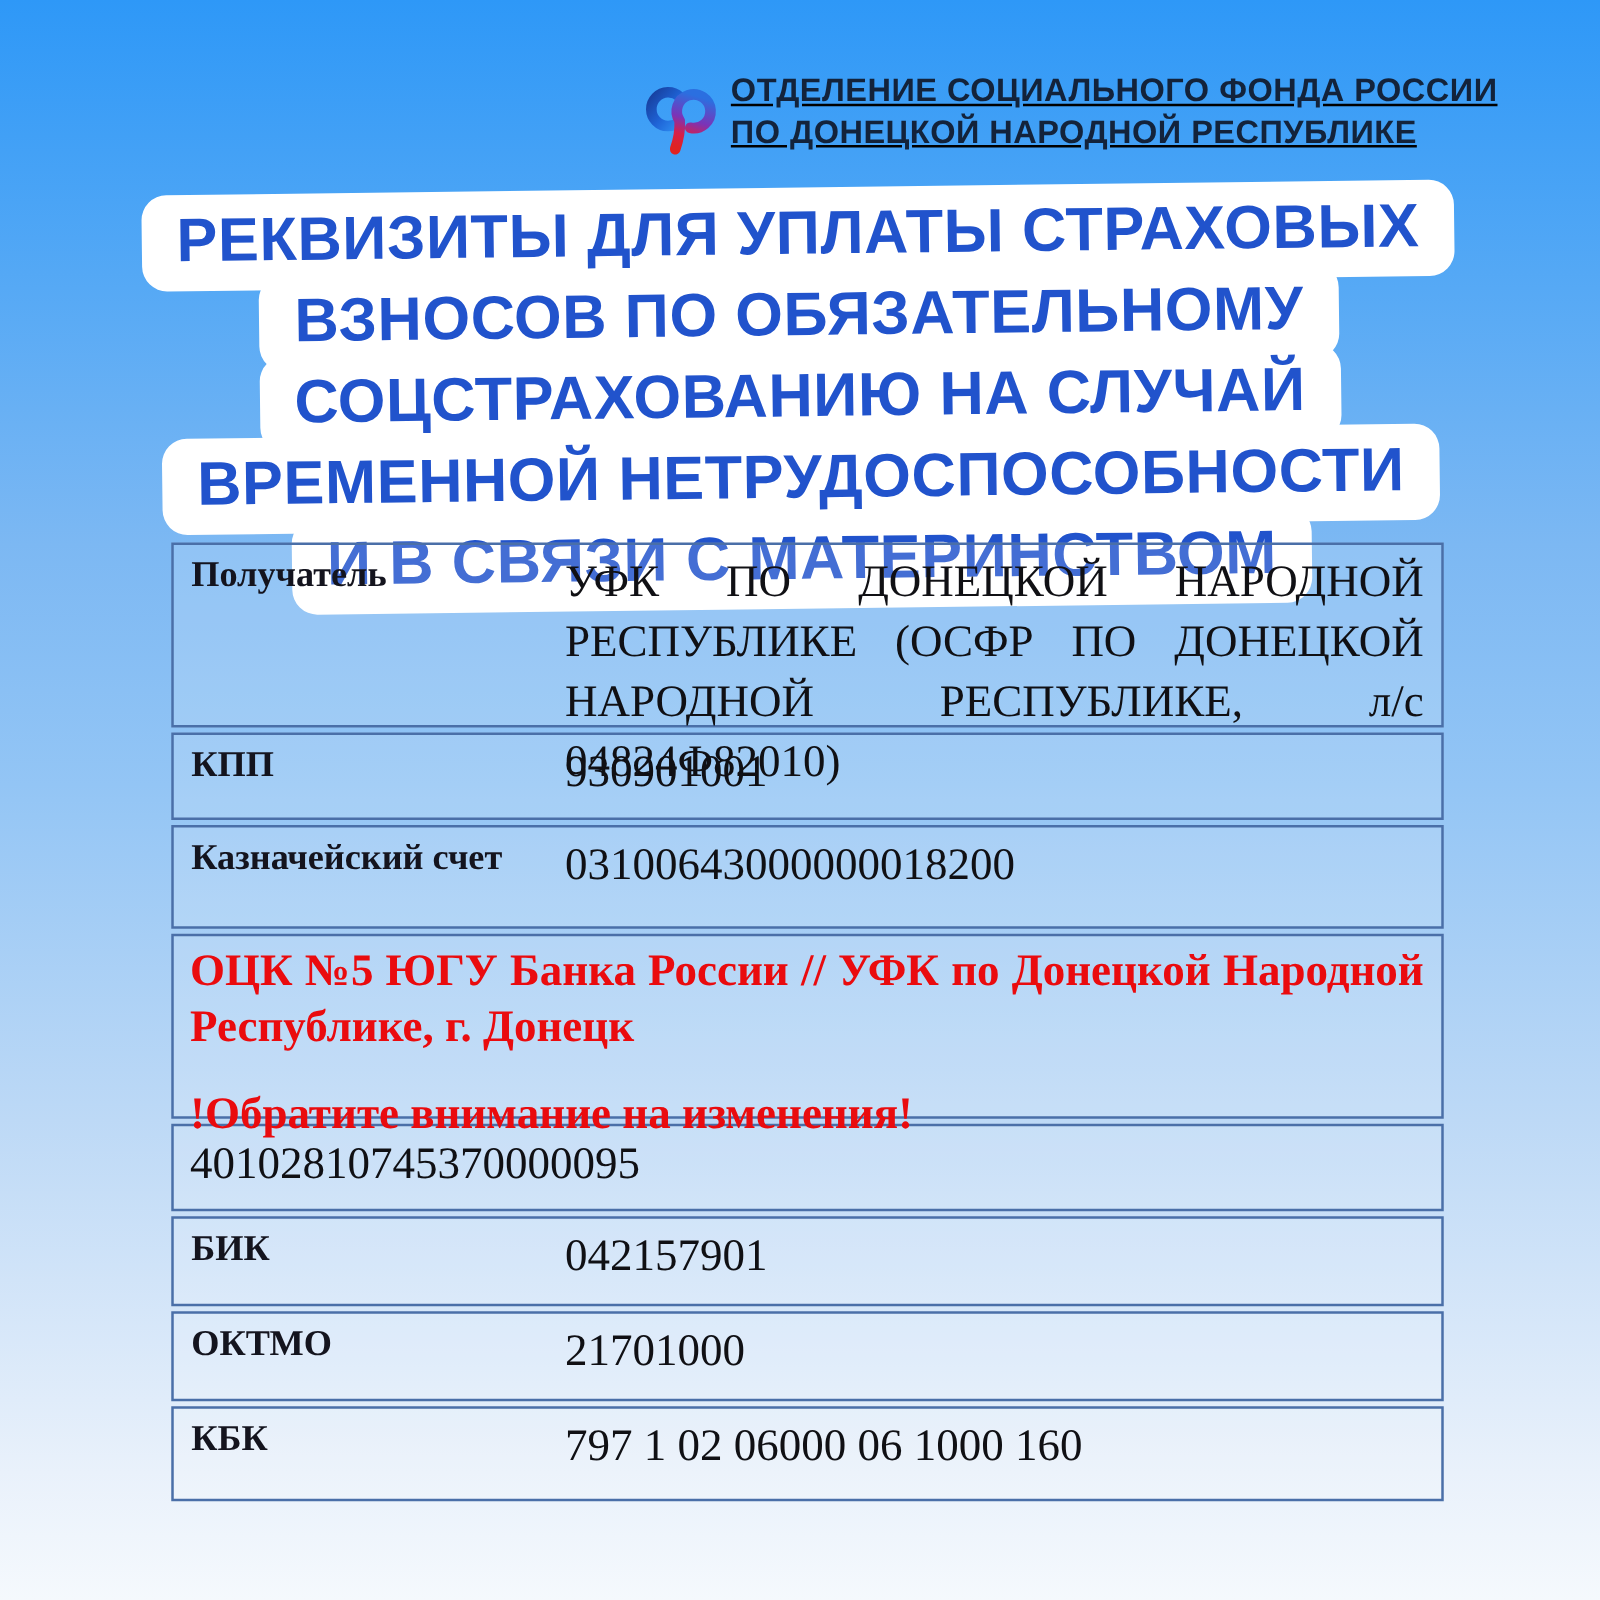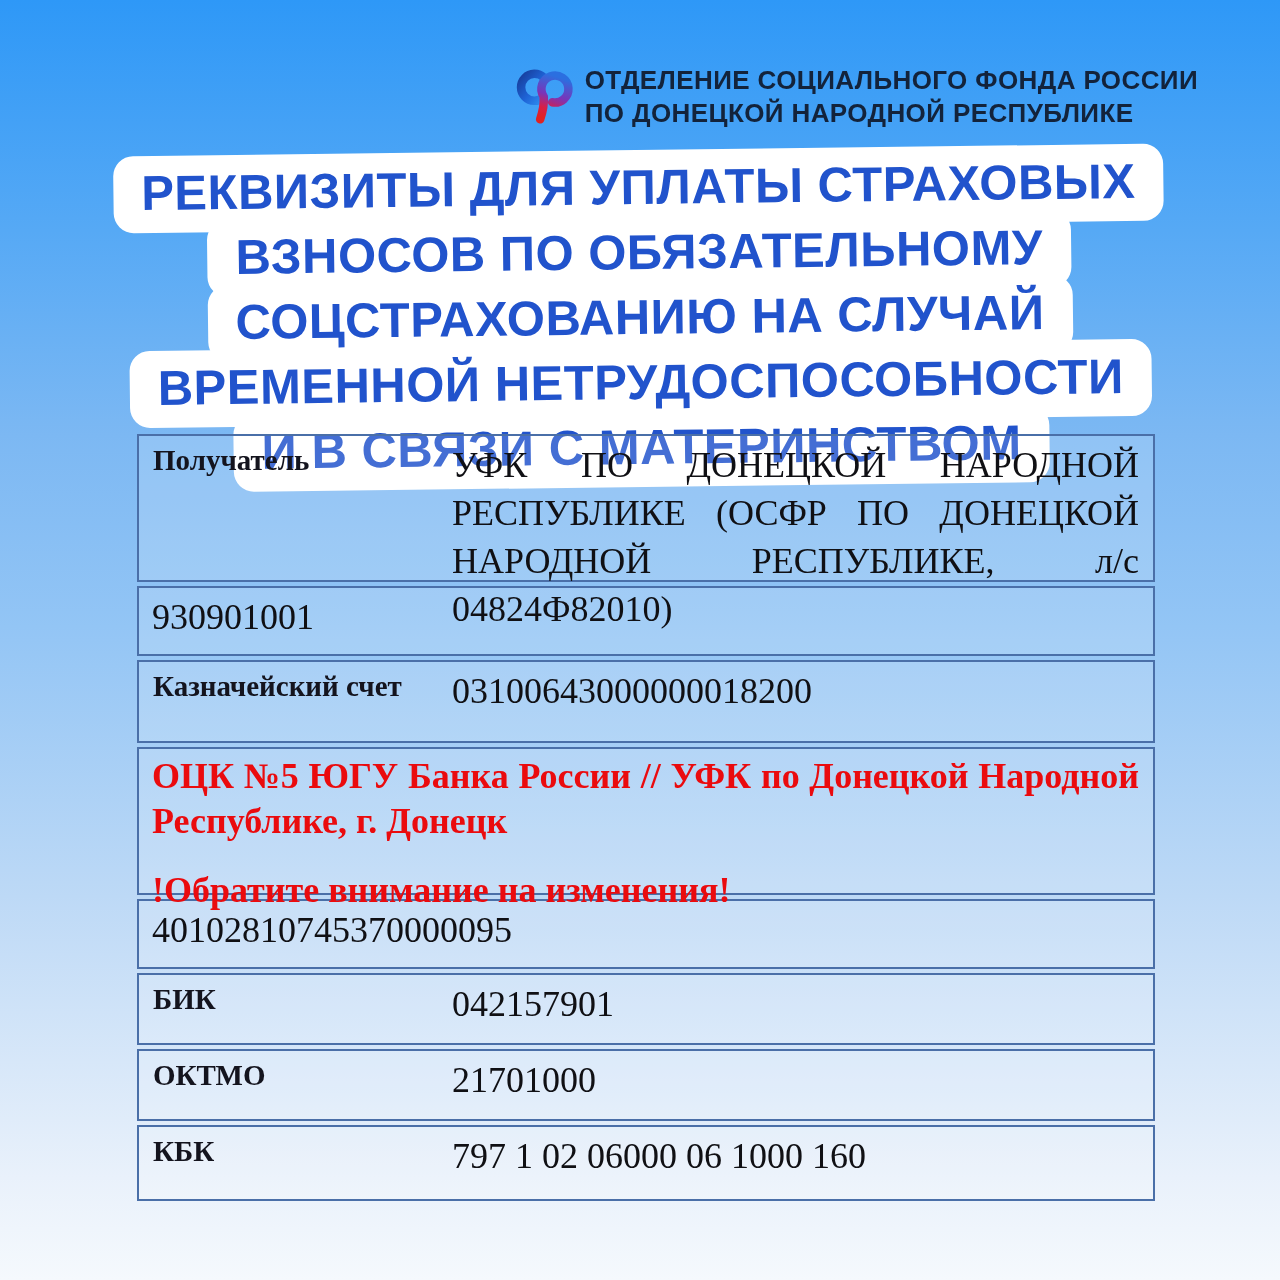--- a/index.html
+++ b/index.html
@@ -14,21 +14,21 @@
       #93C5F5 49%,
       #BDD9F6 70%,
       #E9F1FB 92%,
       #F5F9FD 100%);
     font-family:"Liberation Sans",sans-serif;
   }
 
   
   .header{
     position:absolute;top:56px;right:82px;
-    display:flex;align-items:flex-end;gap:10px;
+    display:flex;align-items:flex-start;gap:10px;text-decoration:underline;
   }
   .logo{width:64px;height:74px;flex:0 0 auto;}
   .org{
     color:#13233B;
     font-weight:bold;
     font-size:26px;
     line-height:33px;
     letter-spacing:0.4px;
     white-space:nowrap;
   }
@@ -127,20 +127,21 @@
 
   <div class="table">
 
     <div class="row h1">
       <div class="label">Получатель</div>
       <div class="value justify">УФК ПО ДОНЕЦКОЙ НАРОДНОЙ РЕСПУБЛИКЕ (ОСФР ПО ДОНЕЦКОЙ НАРОДНОЙ РЕСПУБЛИКЕ, л/с 04824Ф82010)</div>
     </div>
 
 
     <div class="row h3">
+      <div class="label">КПП</div>
       <div class="value">930901001</div>
     </div>
 
     <div class="row h4">
       <div class="label">Казначейский счет</div>
       <div class="value">03100643000000018200</div>
     </div>
 
     <div class="row h5 red">
       <div class="value">

